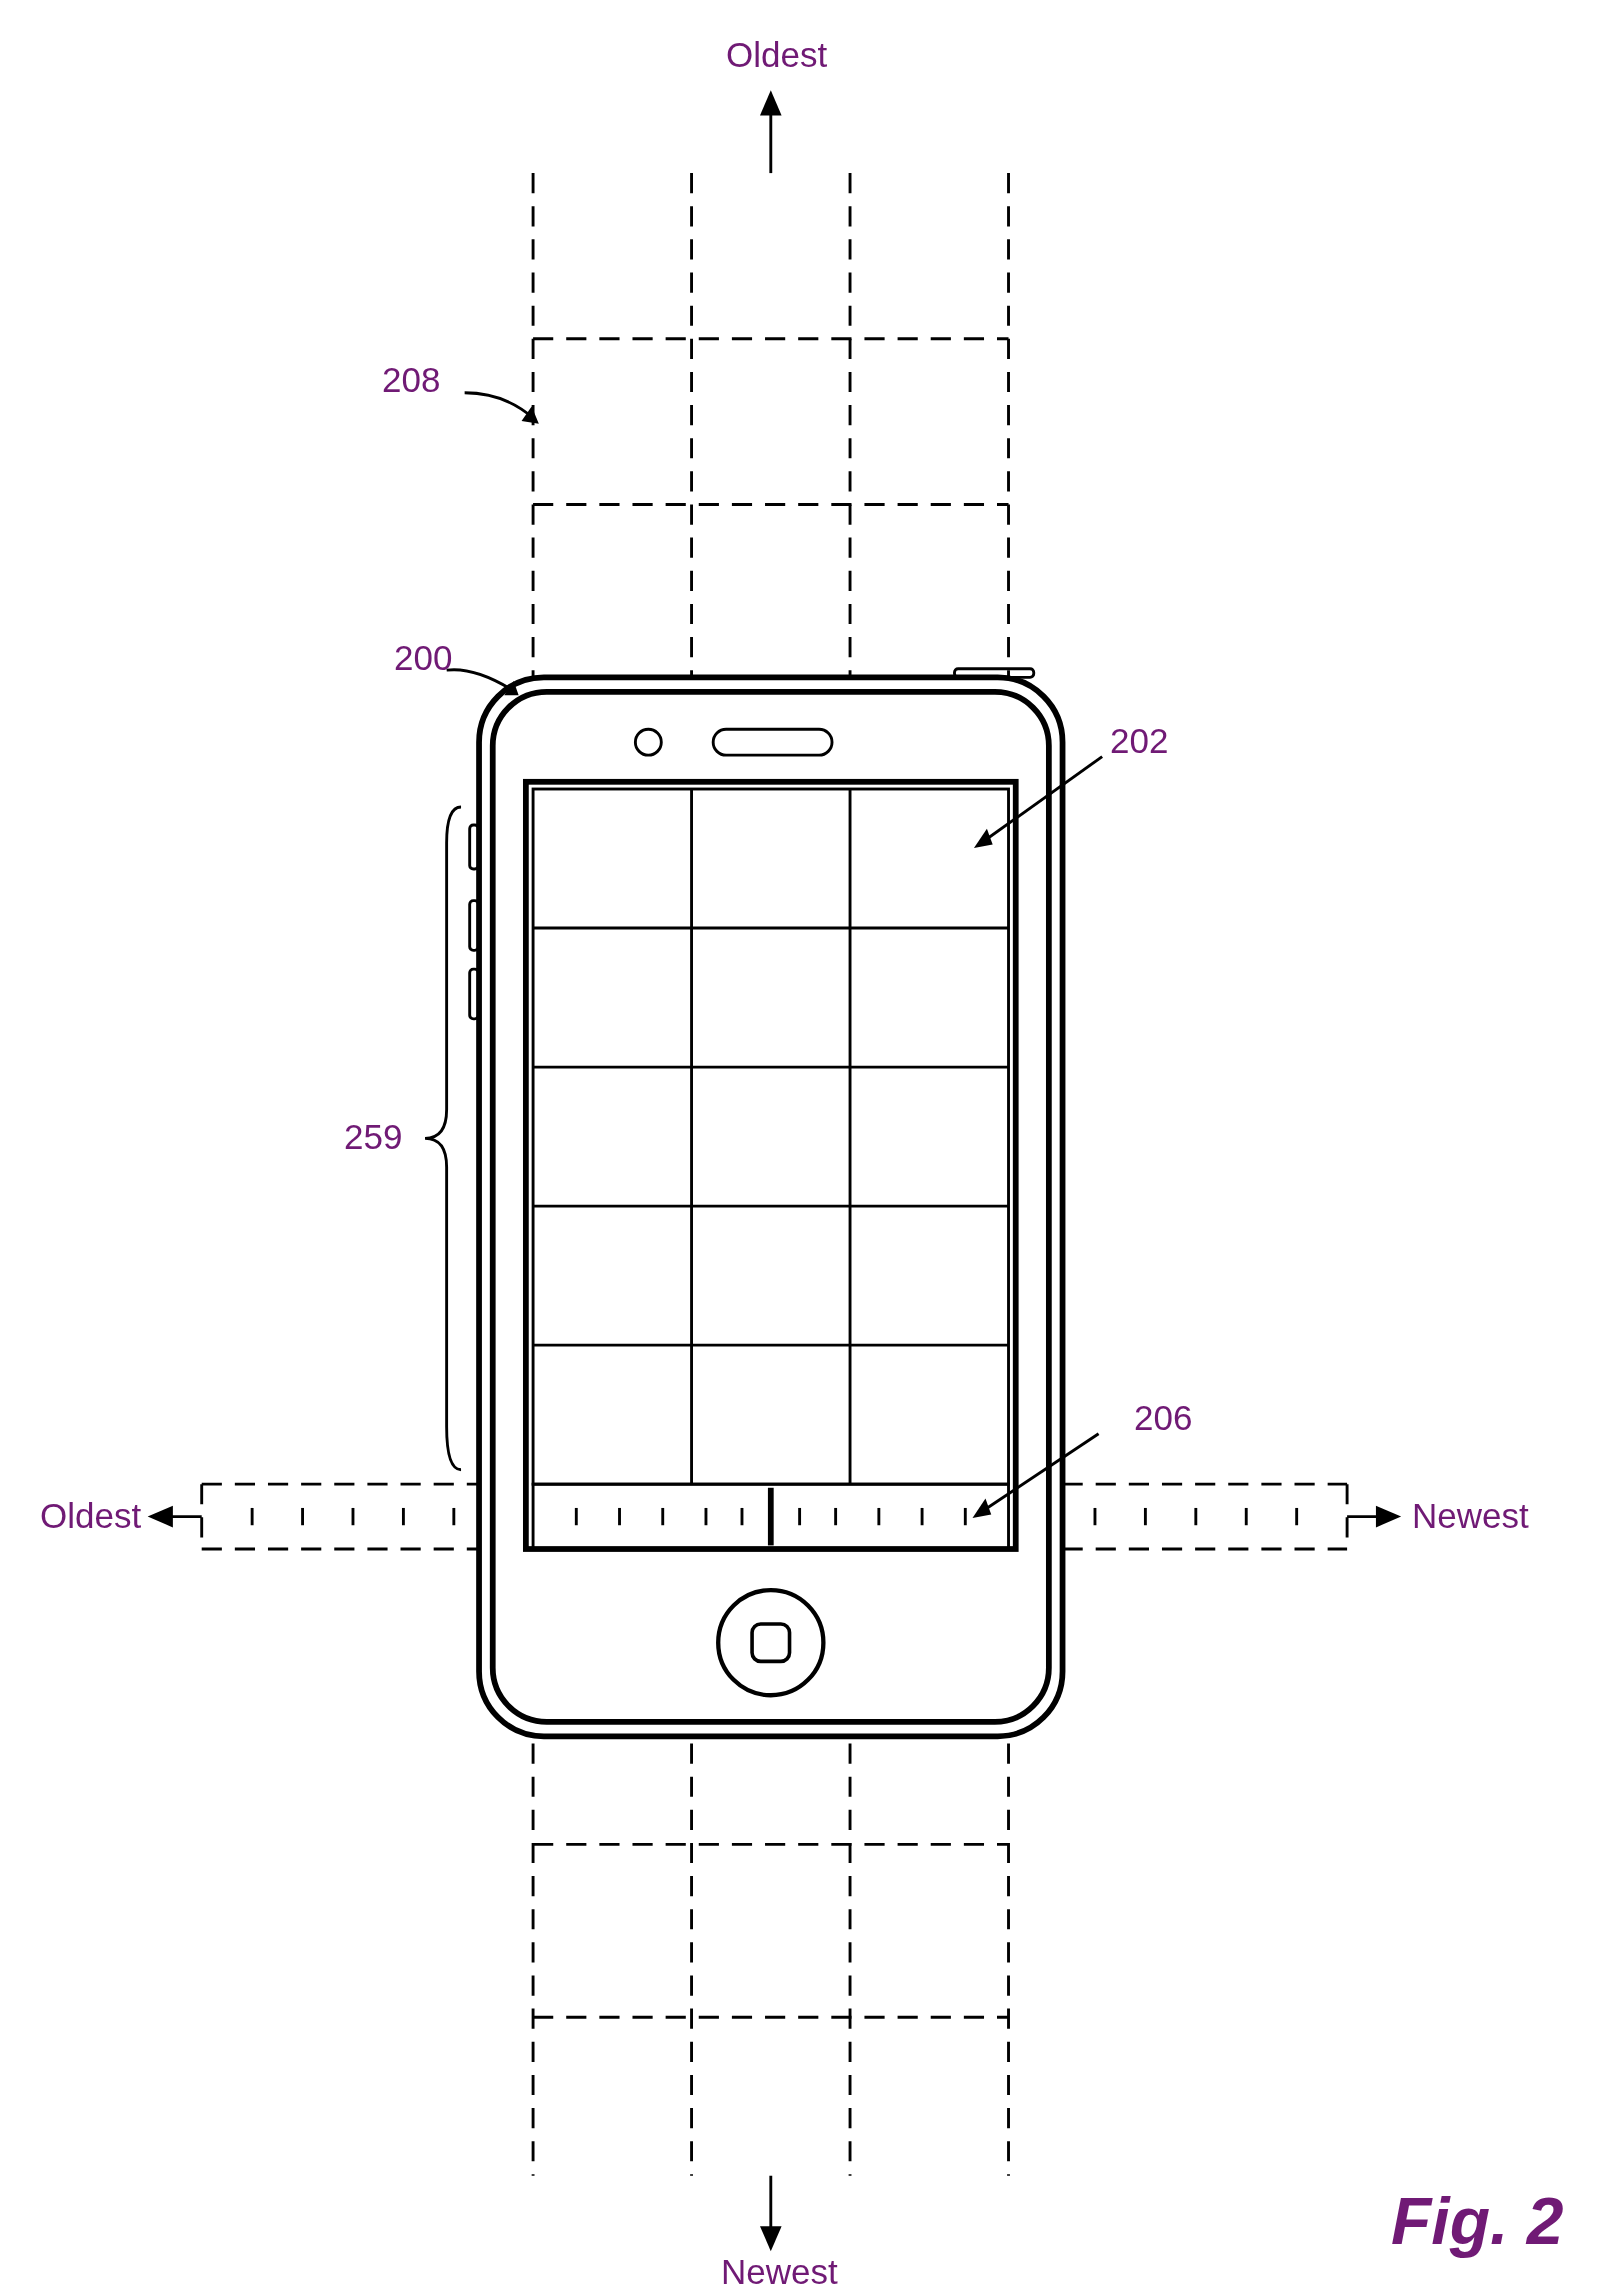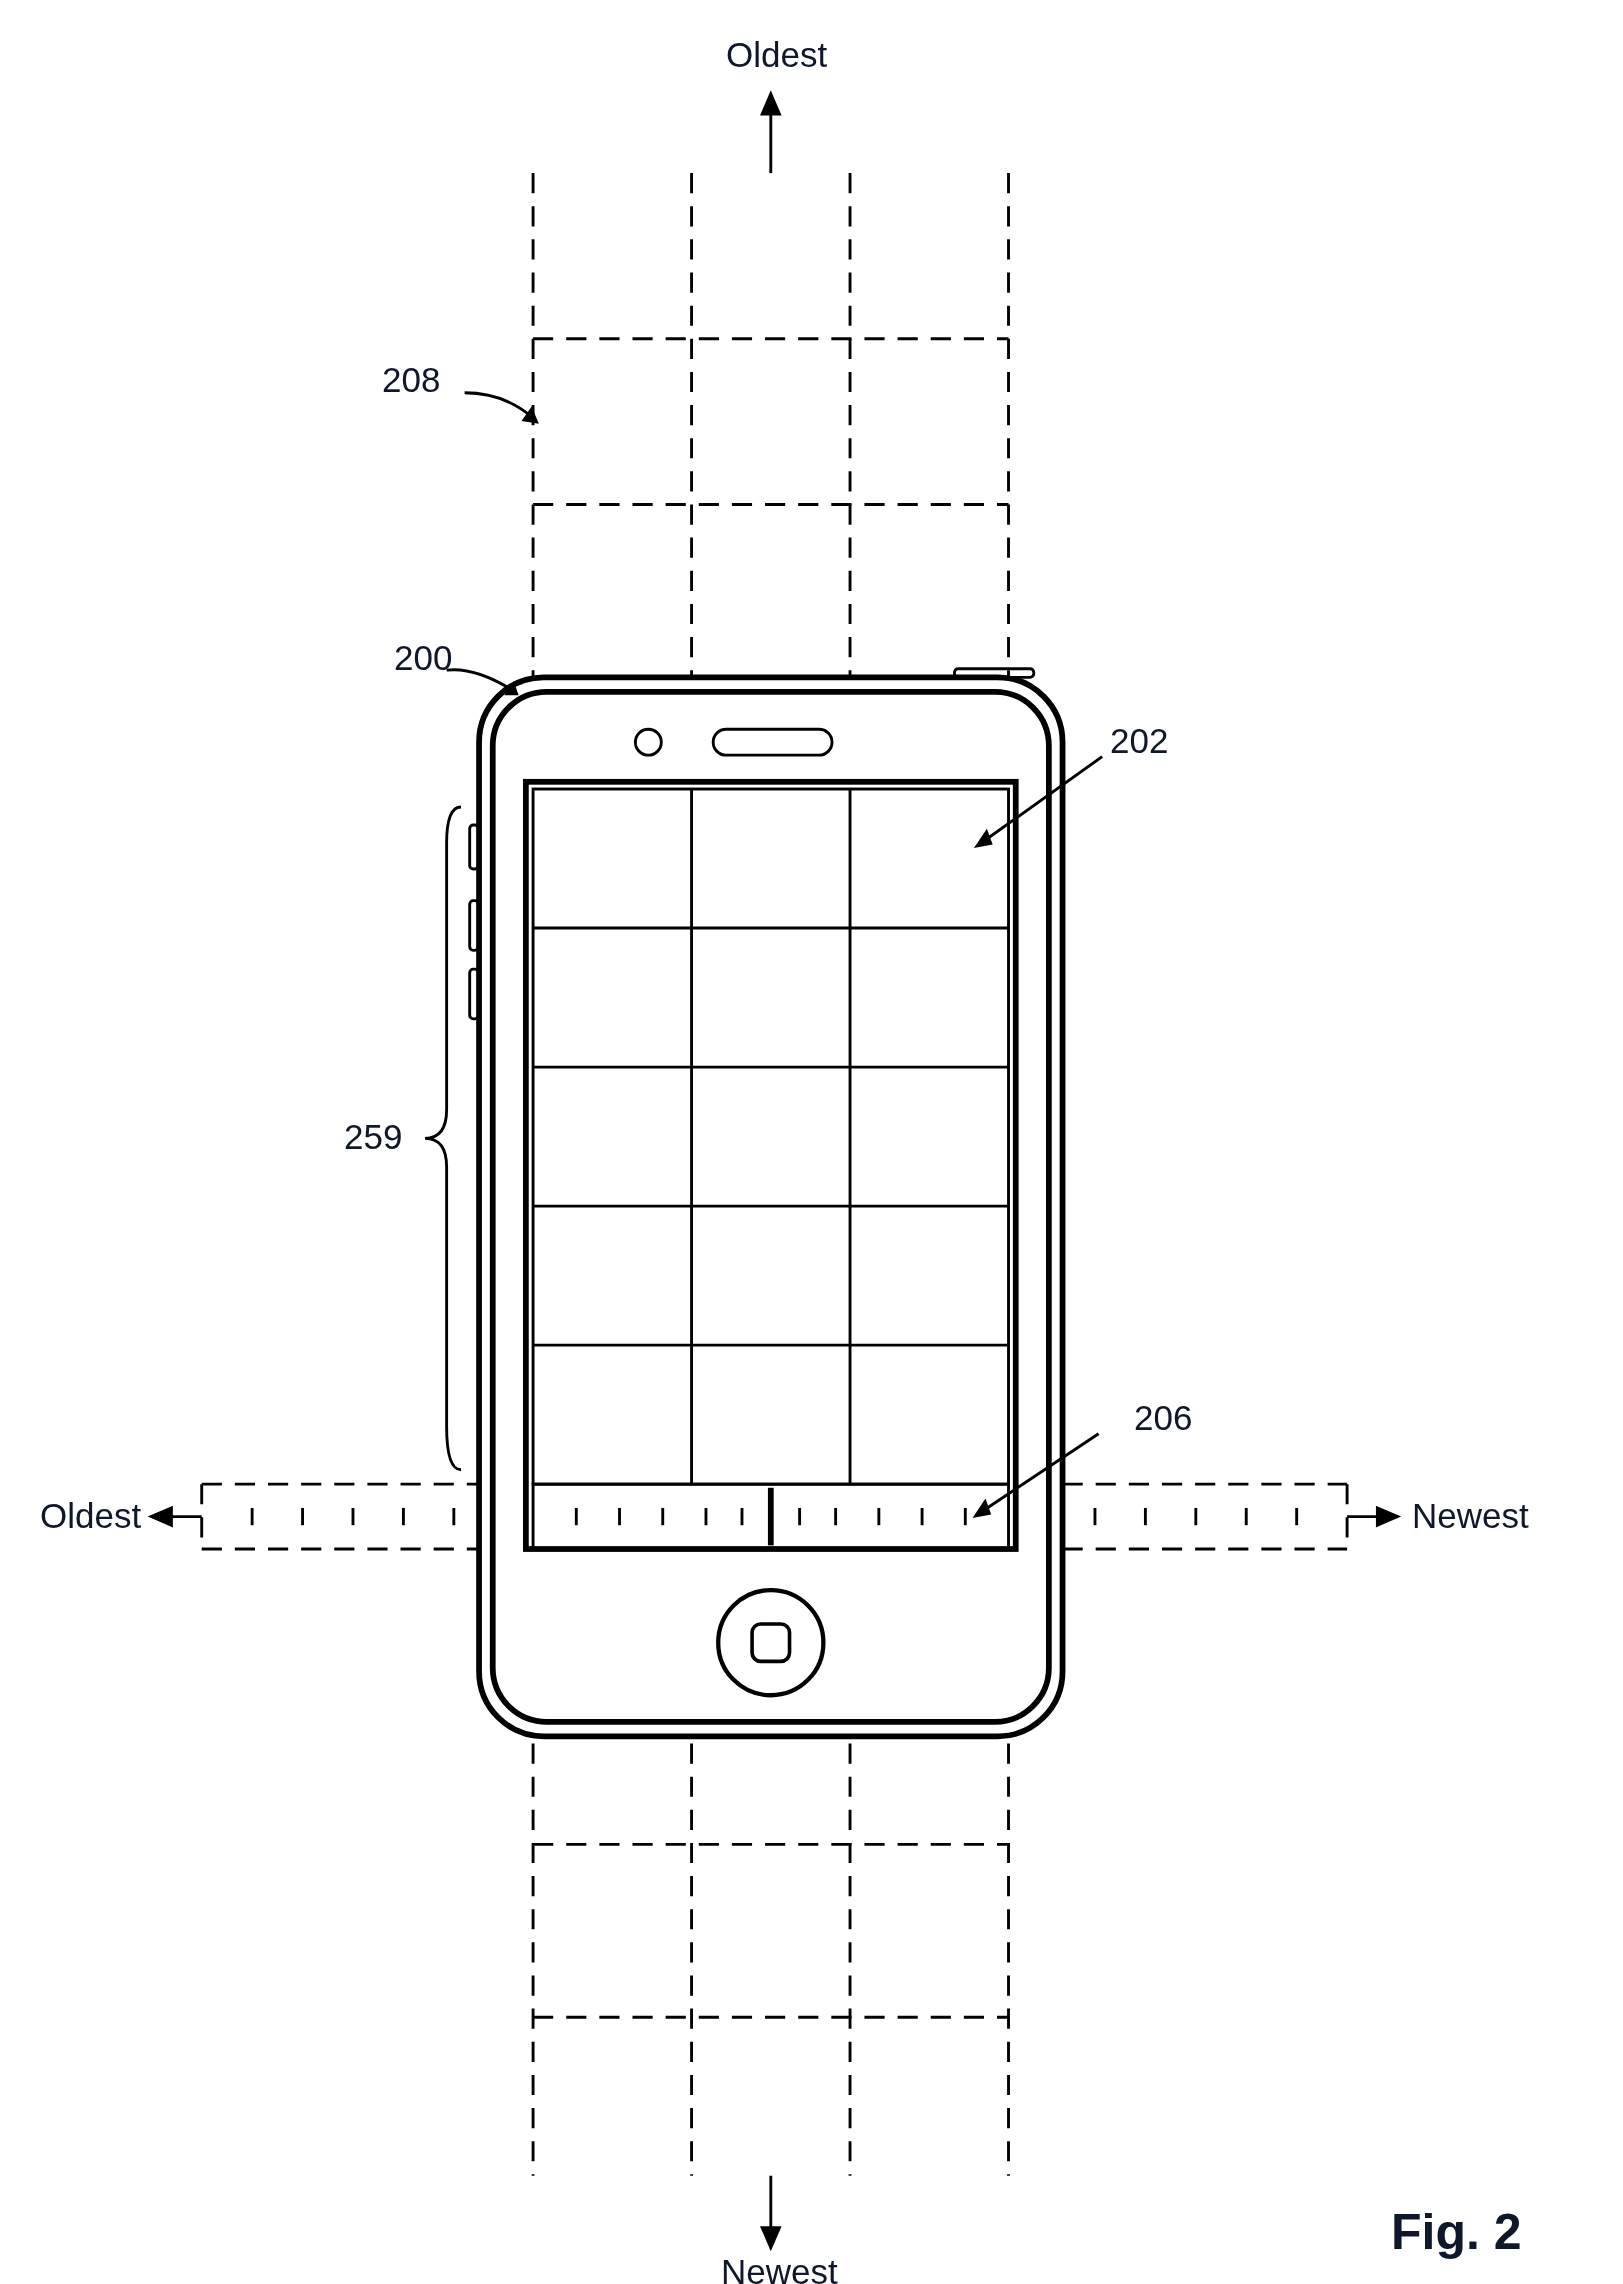--- a/index.html
+++ b/index.html
@@ -6,24 +6,24 @@
     body {
       width: 1623px;
       height: 2284px;
       background: #fff;
       font-family: Arial, Helvetica, sans-serif;
       position: relative;
     }
     .label {
       position: absolute;
       font-size: 35px;
-      color: #0f172a;
+      color: #701a75;
     }
     .italic { }
-    .bold-italic { font-weight: bold; font-size: 50px; margin-top: 20px; }
+    .bold-italic { font-style: italic; font-weight: bold; font-size: 66px; }
     svg {
       position: absolute;
       top: 0;
       left: 0;
     }
   </style>
 </head>
 <body>
 
 <svg width="1623" height="2284" viewBox="0 0 2253 3170">

